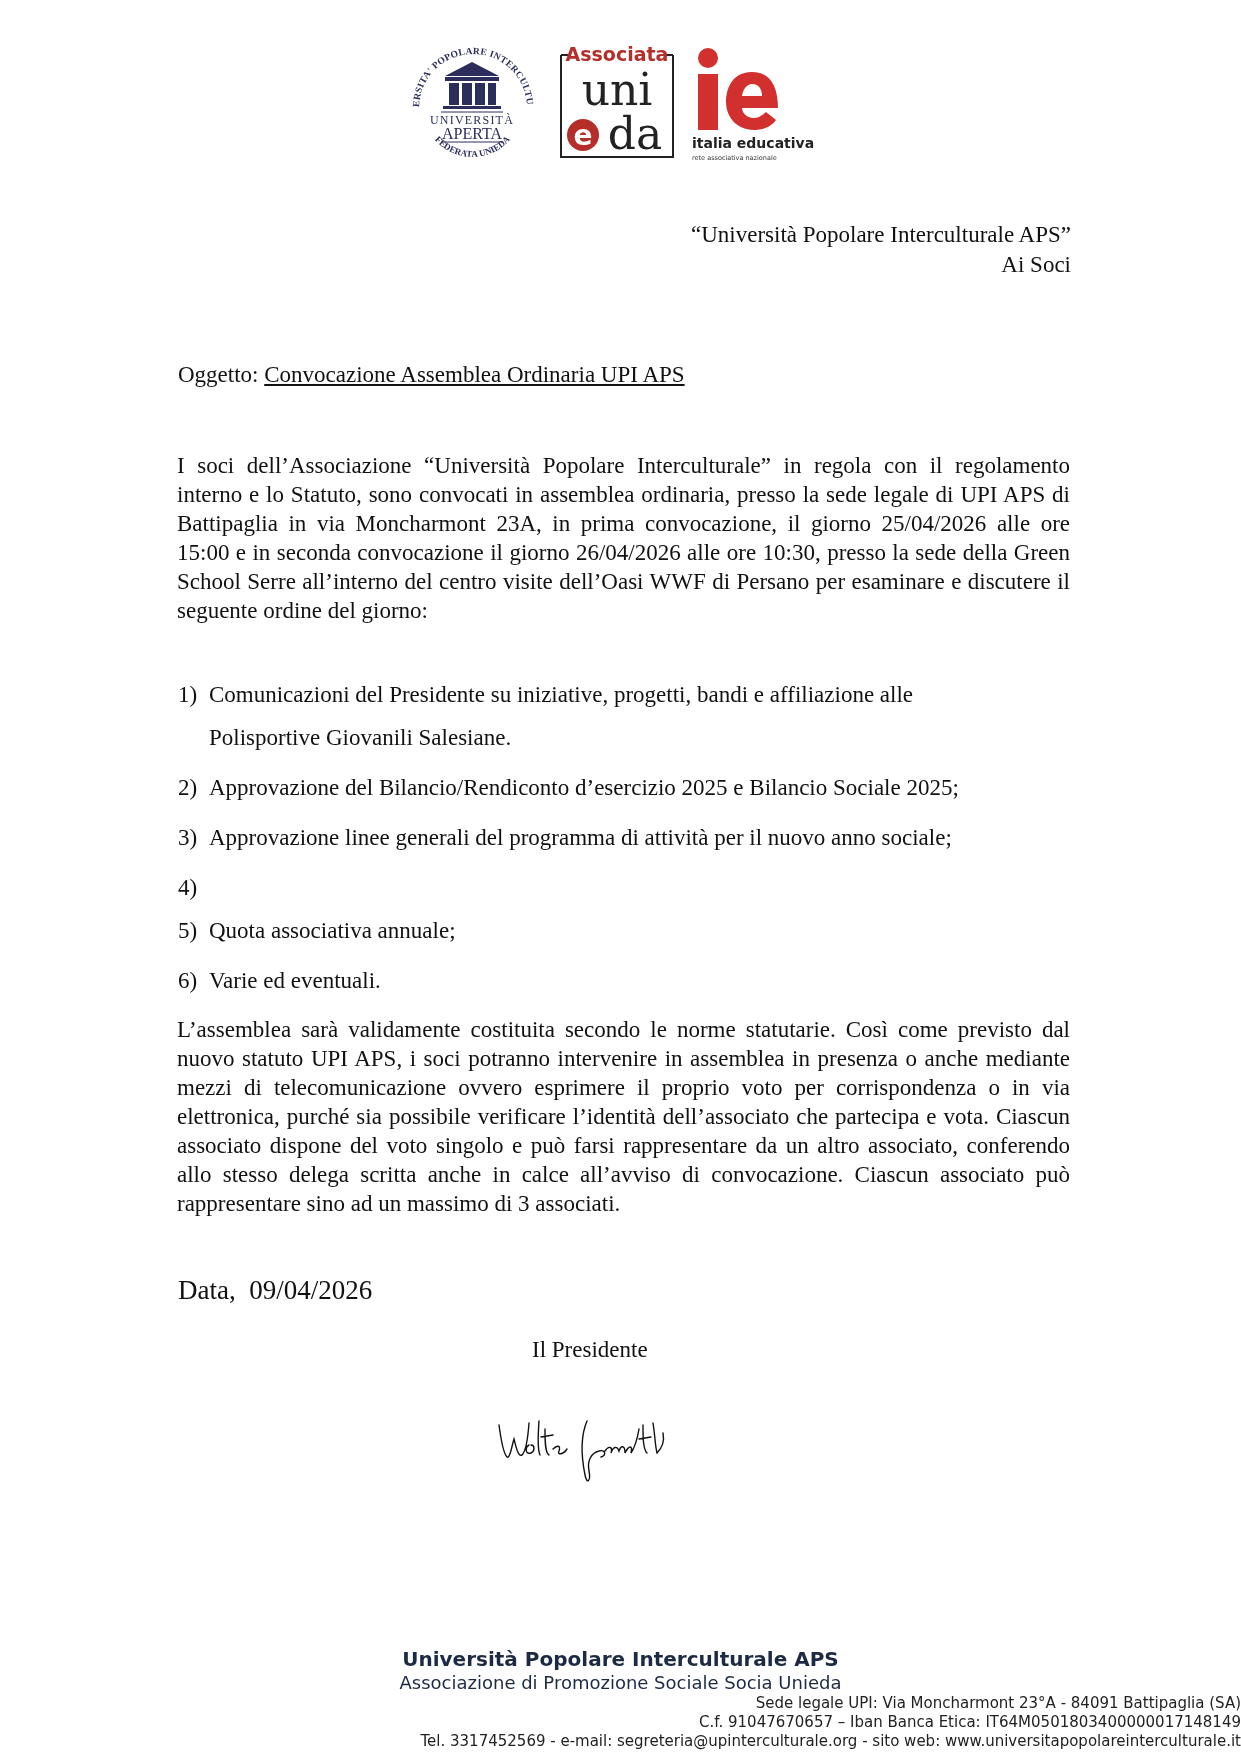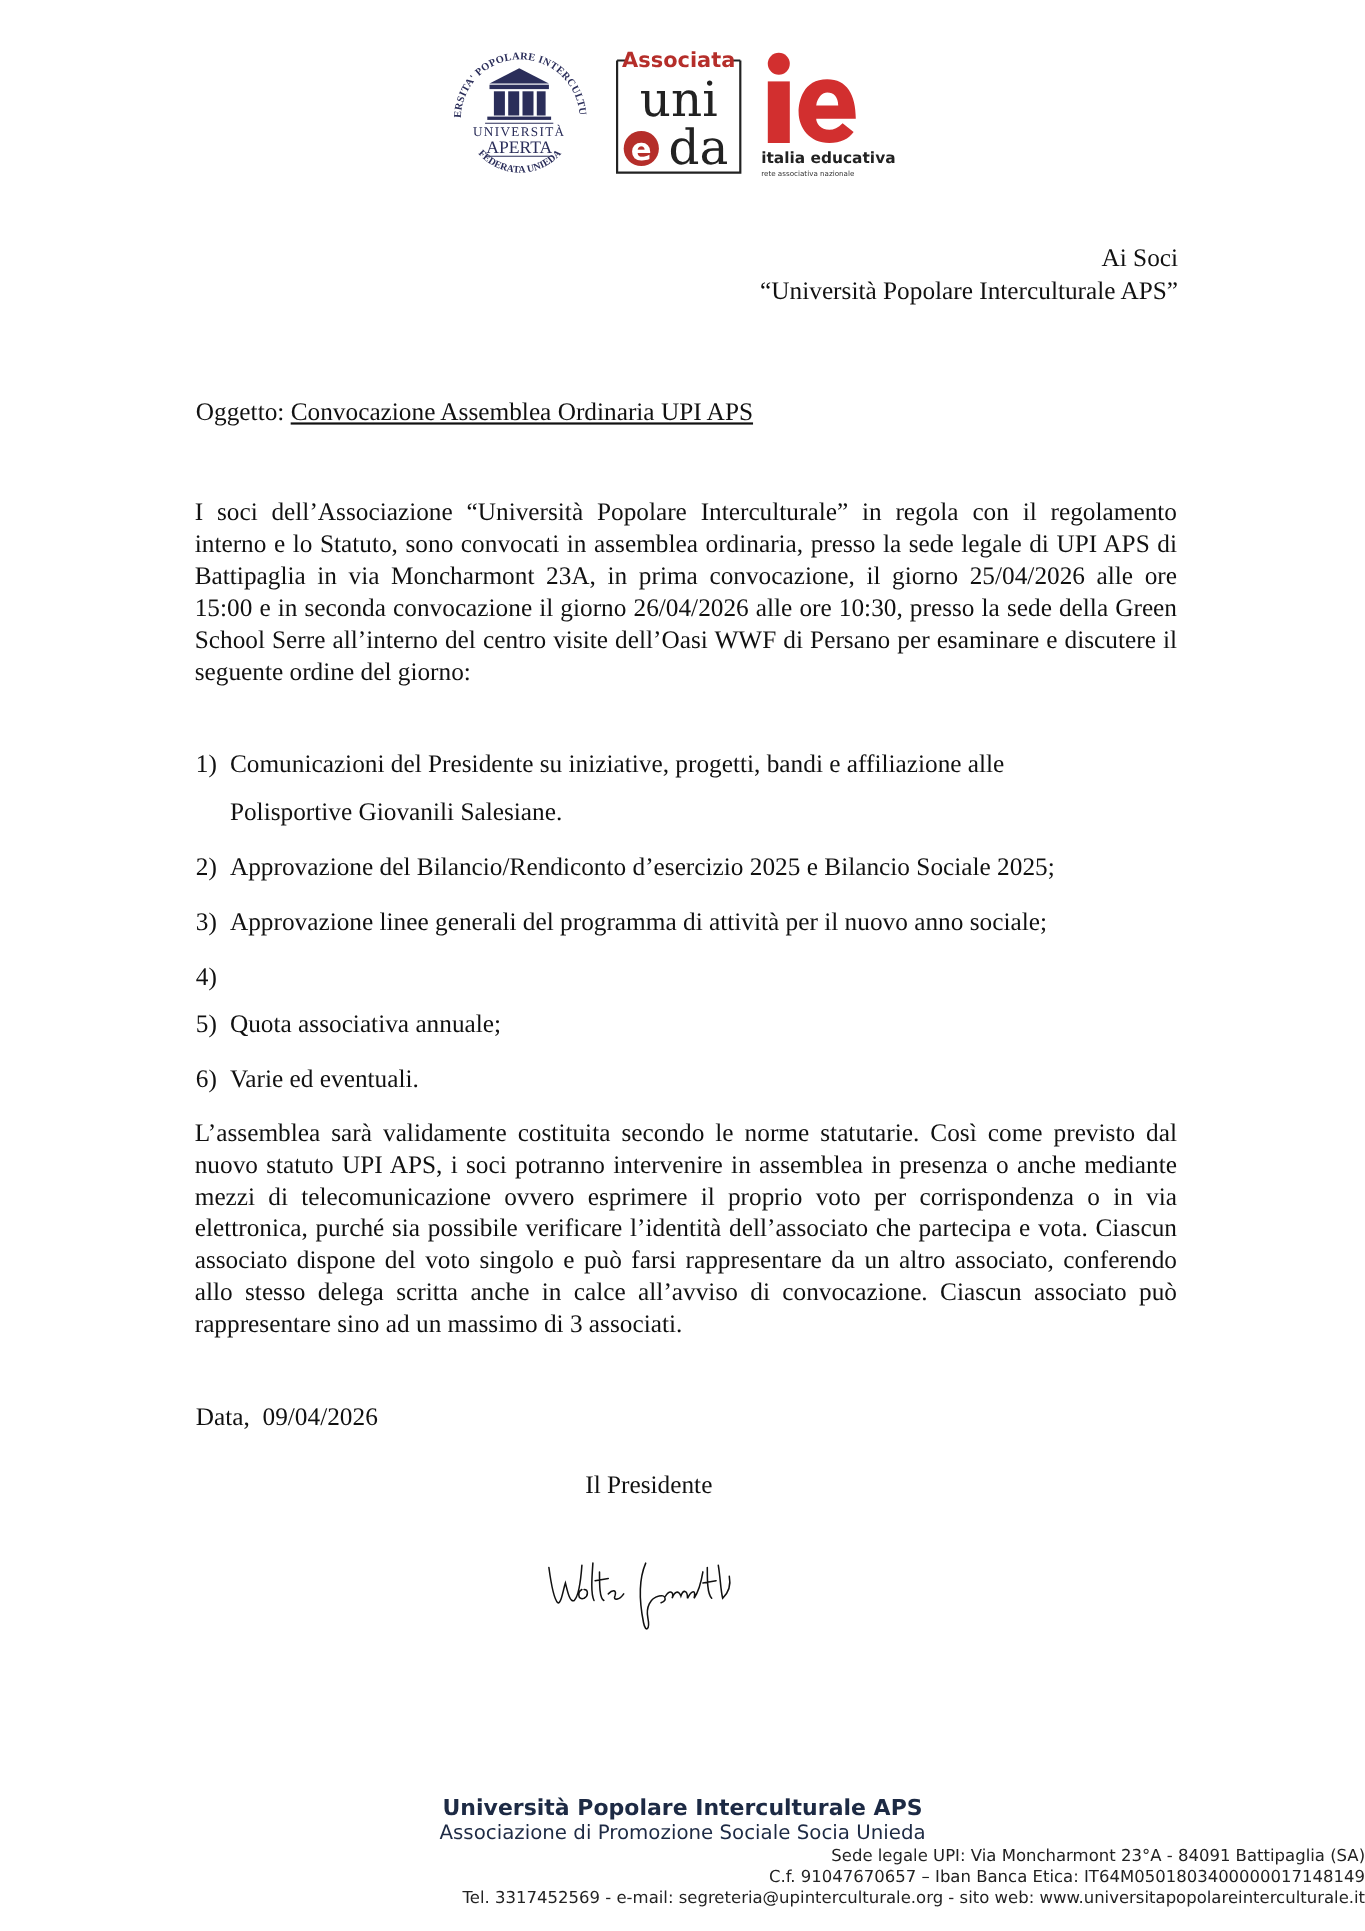--- a/index.html
+++ b/index.html
@@ -1,18 +1,18 @@
 <!DOCTYPE html>
 <html><head>
 <meta charset="utf-8">
 <style>
   html, body { margin: 0; padding: 0; background: #ffffff; }
   body { width: 1241px; height: 1755px; position: relative; overflow: hidden; color: #111; }
   .serif { font-family: "Liberation Serif", "DejaVu Serif", serif; }
-  .sans { font-family: "DejaVu Sans", "Liberation Sans", sans-serif; }
+  .sans { font-family: "DejaVu Sans", "Liberation Sans", sans-serif; margin-top: 16px; }
 
   
   .logos { position: absolute; top: 38px; left: 405px; height: 130px; width: 420px; }
   .logo-ua { position: absolute; left: 0; top: 0; width: 135px; height: 130px; }
   .logo-unieda { position: absolute; left: 148px; top: 5px; width: 125px; height: 118px; }
   .logo-ie { position: absolute; left: 285px; top: 8px; width: 130px; height: 120px; }
 
   .addressee { position: absolute; right: 170px; top: 220px; text-align: right; font-size: 23px; line-height: 30px; }
 
   .subject { position: absolute; left: 178px; top: 362px; font-size: 23px; }
@@ -21,21 +21,21 @@
 
   .para { position: absolute; left: 164px; width: 893px; font-size: 23px; line-height: 29px; text-align: justify; margin-left: 13px; }
   .p1 { top: 451px; }
   .p2 { top: 1015px; }
 
   .agenda { position: absolute; left: 178px; top: 680px; width: 900px; font-size: 23px; margin: 0; padding: 0; list-style: none; }
   .agenda li { display: flex; line-height: 29px; margin-bottom: 14px; }
   .agenda li .num { width: 31px; flex-shrink: 0; }
   .agenda li .txt { line-height: 43px; margin-top: -7px; }
 
-  .date { position: absolute; left: 178px; top: 1275px; font-size: 23px; }
+  .date { position: absolute; left: 178px; top: 1275px; font-size: 27px; }
   .president { position: absolute; left: 532px; top: 1337px; font-size: 23px; }
   .signature { position: absolute; left: 495px; top: 1415px; width: 180px; height: 75px; }
 
   .footer { position: absolute; left: 0; width: 1241px; top: 1630px; text-align: center; color: #1d2a44; }
   .footer .f1 { font-size: 20px; font-weight: bold; line-height: 26px; }
   .footer .f2 { font-size: 18px; font-weight: normal; line-height: 22px; }
   .footer .f3 { font-size: 15px; line-height: 19px; color: #222; text-align: right; }
 </style>
 </head>
 <body>
@@ -81,22 +81,22 @@
   <svg class="logo-ie" viewBox="0 0 130 120">
     <circle cx="18" cy="12" r="10" fill="#d22f2f"></circle>
     <rect x="8" y="28" width="20" height="56" fill="#d22f2f"></rect>
     <path d="M 62 26 C 40 26 36 46 36 56 C 36 70 46 84 64 84 C 74 84 82 80 86 74 L 76 66 C 72 70 68 72 64 72 C 56 72 52 66 52 62 L 88 62 C 88 40 80 26 62 26 Z M 52 50 C 53 42 58 38 62 38 C 68 38 72 42 72 50 Z" fill="#d22f2f"></path>
     <text x="2" y="102" font-family="DejaVu Sans, sans-serif" font-size="14" font-weight="bold" fill="#222">italia educativa</text>
     <text x="2" y="114" font-family="DejaVu Sans, sans-serif" font-size="6.5" fill="#333">rete associativa nazionale</text>
   </svg>
 </div>
 
 <div class="addressee serif">
+  <div>“Università Popolare Interculturale APS”</div>
   <div>Ai Soci</div>
-  <div>“Università Popolare Interculturale APS”</div>
 </div>
 
 <div class="subject serif">
   <b>Oggetto</b><span>: </span><span class="u">Convocazione Assemblea Ordinaria UPI APS</span>
 </div>
 
 <div class="para p1 serif">I soci dell’Associazione “Università Popolare Interculturale” in regola con il regolamento interno e lo Statuto, sono convocati in assemblea ordinaria, presso la sede legale di UPI APS di Battipaglia in via Moncharmont 23A, in prima convocazione, il giorno 25/04/2026 alle ore 15:00 e in seconda convocazione il giorno 26/04/2026 alle ore 10:30, presso la sede della Green School Serre all’interno del centro visite dell’Oasi WWF di Persano per esaminare e discutere il seguente ordine del giorno:</div>
 
 <ol class="agenda serif">
   <li>

